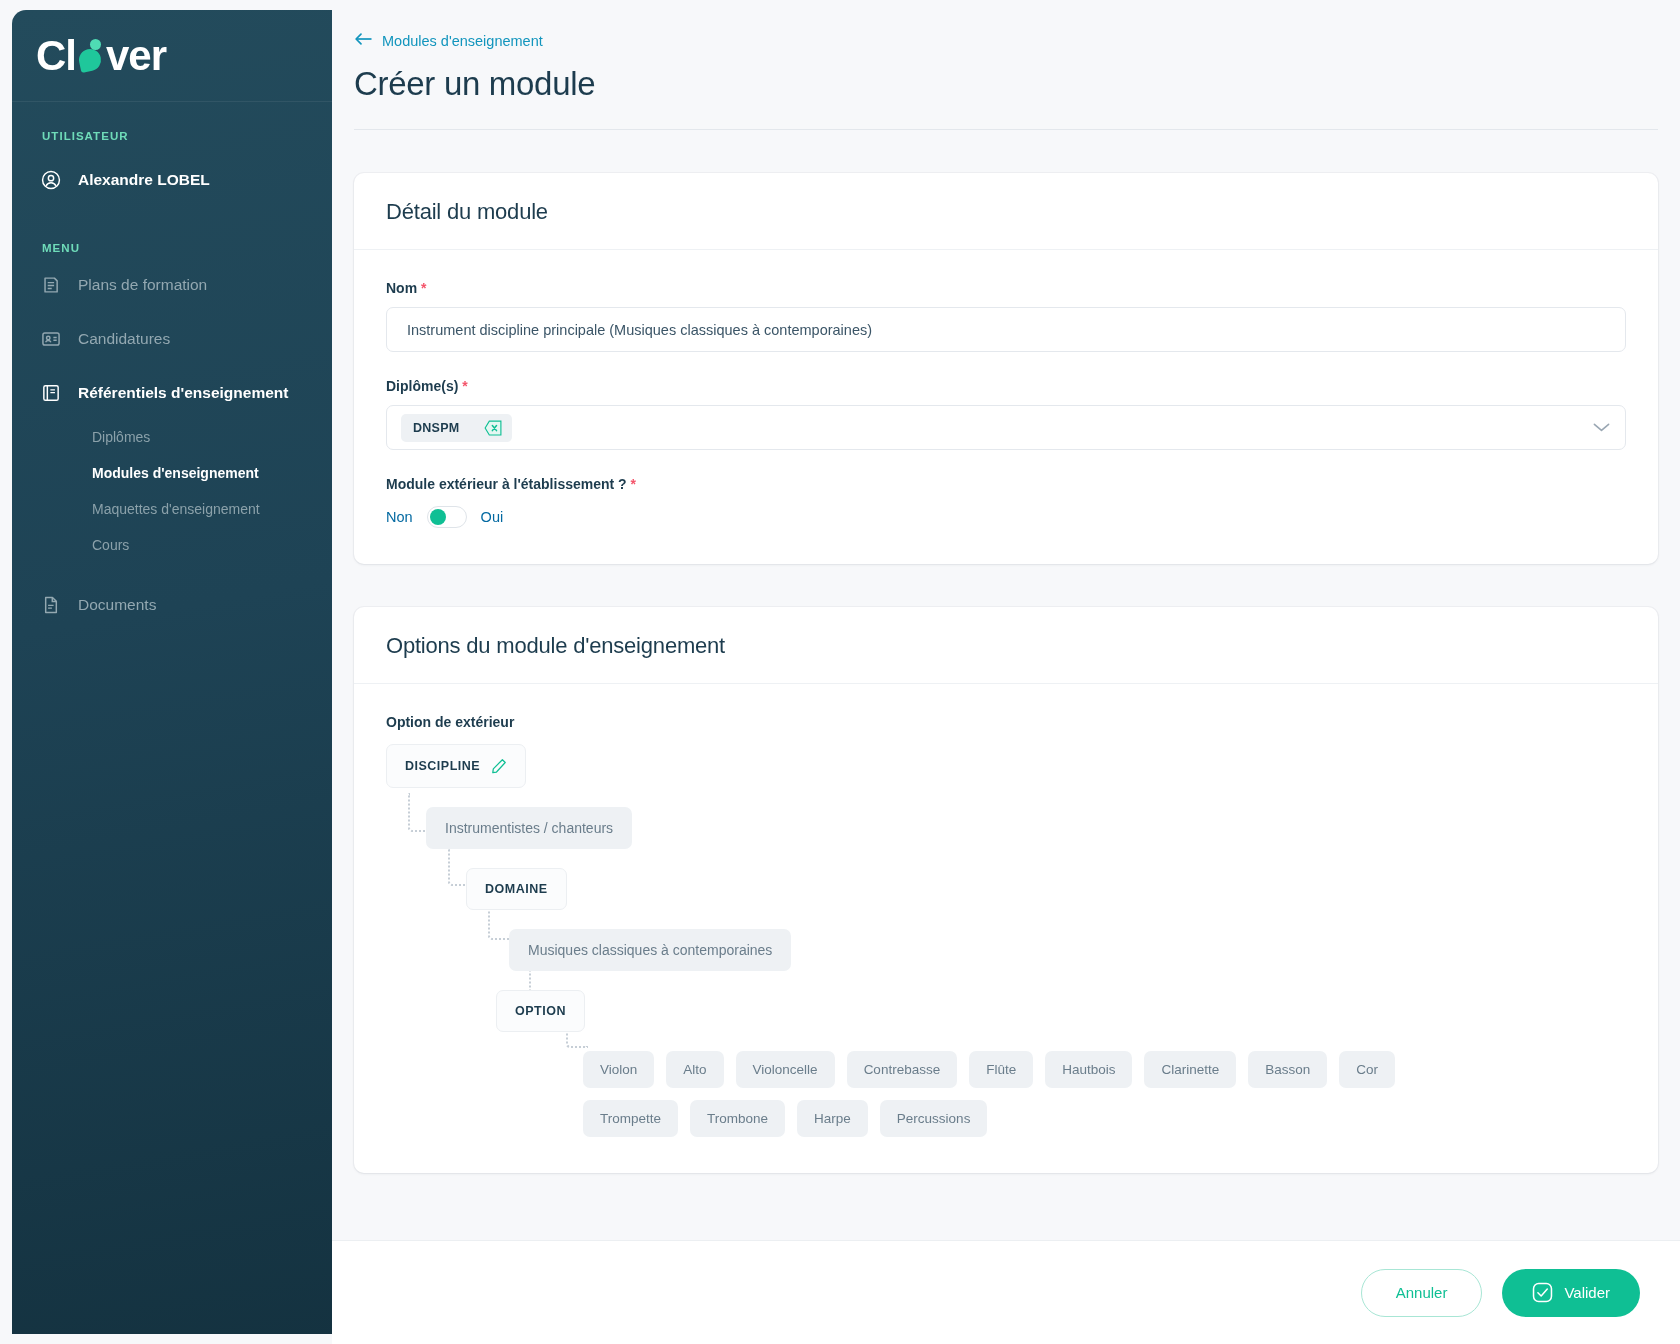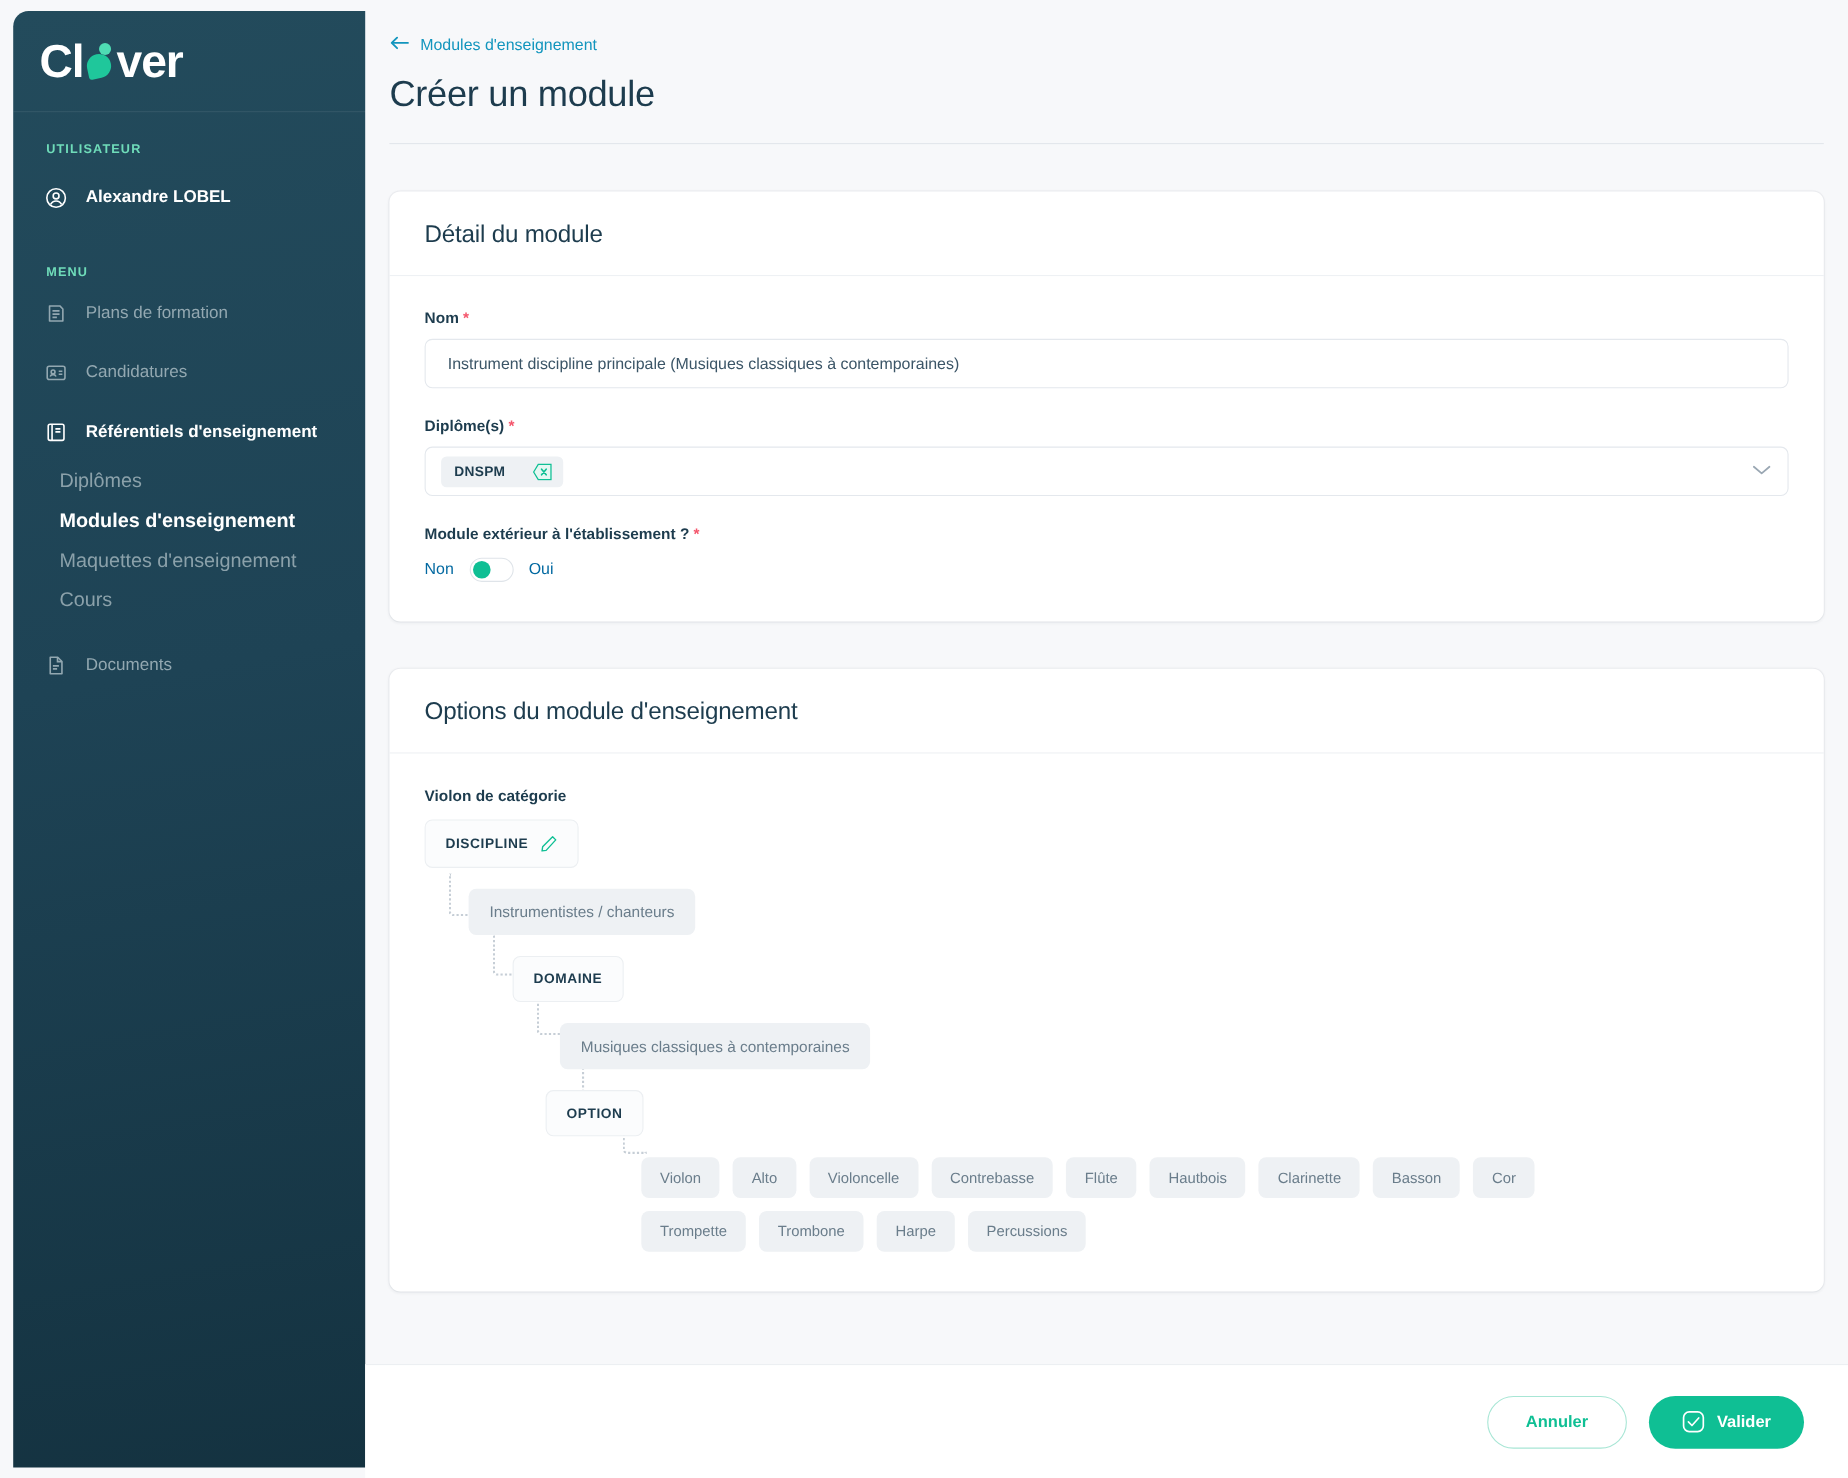--- a/index.html
+++ b/index.html
@@ -81,22 +81,22 @@
   .sb-item .caret { margin-left: auto; color: #9fb4bd; font-size: 13px; }
   .sb-icon { width: 22px; height: 22px; flex: 0 0 22px; display:block; }
 
   .sb-subgroup { position: relative; }
   .sb-subgroup::before {
     content: ""; position: absolute; left: -16px; top: -46px;
     width: 4px; height: 152px; background: #29d7a5;
     border-radius: 0 3px 3px 0;
   }
   .sb-sub {
-    padding-left: 42px; height: 30px; display: flex; align-items: center;
-    font-size: 18px; color: #8ba1aa; cursor: pointer; margin-top: 6px;
+    padding-left: 80px; height: 30px; display: flex; align-items: center;
+    font-size: 14px; color: #8ba1aa; cursor: pointer; margin-top: 6px;
   }
   .sb-sub.active { color: #ffffff; font-weight: 700; }
 
   
   .main {
     position: absolute;
     left: 332px; top: 0; right: 0; bottom: 0;
     background: #f7f8fa;
     padding: 0 0 0 0;
   }
@@ -228,21 +228,21 @@
 
   
   .footer-bar {
     position: absolute; left: 332px; right: 0; bottom: 0; height: 104px;
     background: #ffffff;
     border-top: 1px solid #eceff2;
     display: flex; align-items: center; justify-content: flex-end;
     gap: 20px; padding-right: 40px;
   }
   .btn {
-    height: 48px; border-radius: 24px; font-size: 15px; font-weight: 700;
+    height: 48px; border-radius: 24px; font-size: 15px; font-weight: 400;
     display: inline-flex; align-items: center; justify-content: center;
     gap: 11px; cursor: pointer; font-family: "Liberation Sans", sans-serif;
   }
   .btn-ghost {
     background: #ffffff; color: #0fbf94;
     border: 1px solid #a8e6d5; padding: 0 34px;
   }
   .btn-primary {
     background: #0fbf94; color: #ffffff; border: none; padding: 0 30px;
   }
@@ -412,21 +412,21 @@
 
         </div>
       </section>
 
       <section class="card">
         <div class="card-head">
           <h2>Options du module d'enseignement</h2>
         </div>
         <div class="card-body">
 
-          <label class="field-label">Violon de catégorie</label>
+          <label class="field-label">Option de extérieur</label>
 
           <div class="tree">
             <span class="connector c1"></span>
             <span class="connector c2"></span>
             <span class="connector c3"></span>
             <span class="connector c4"></span>
             <span class="connector c5"></span>
 
             <div class="tree-row lvl1">
               <span class="node node-cat">

